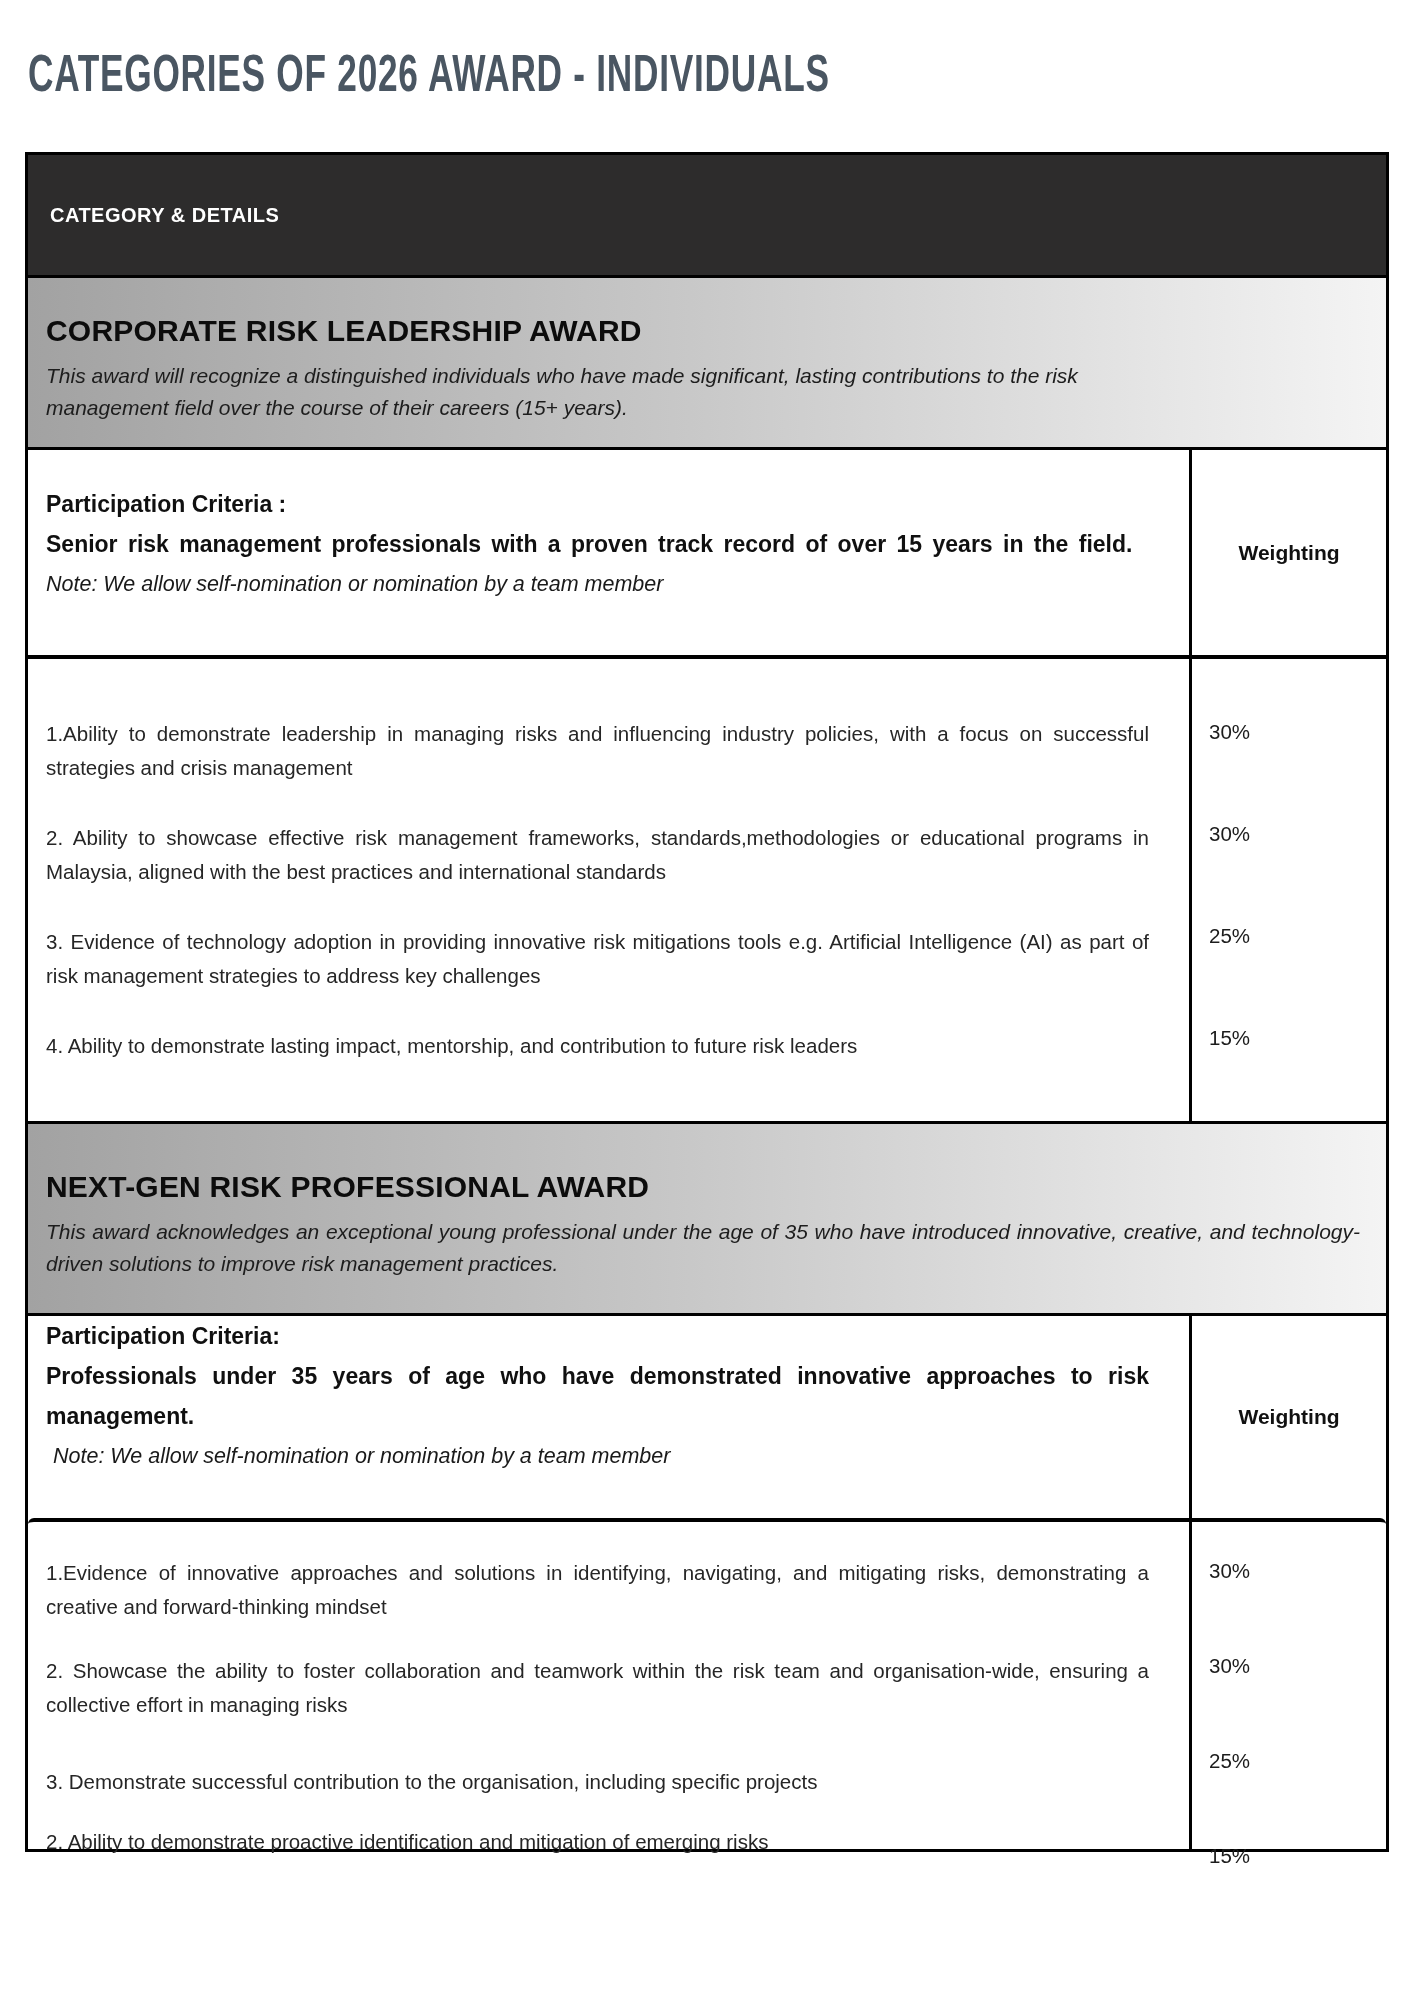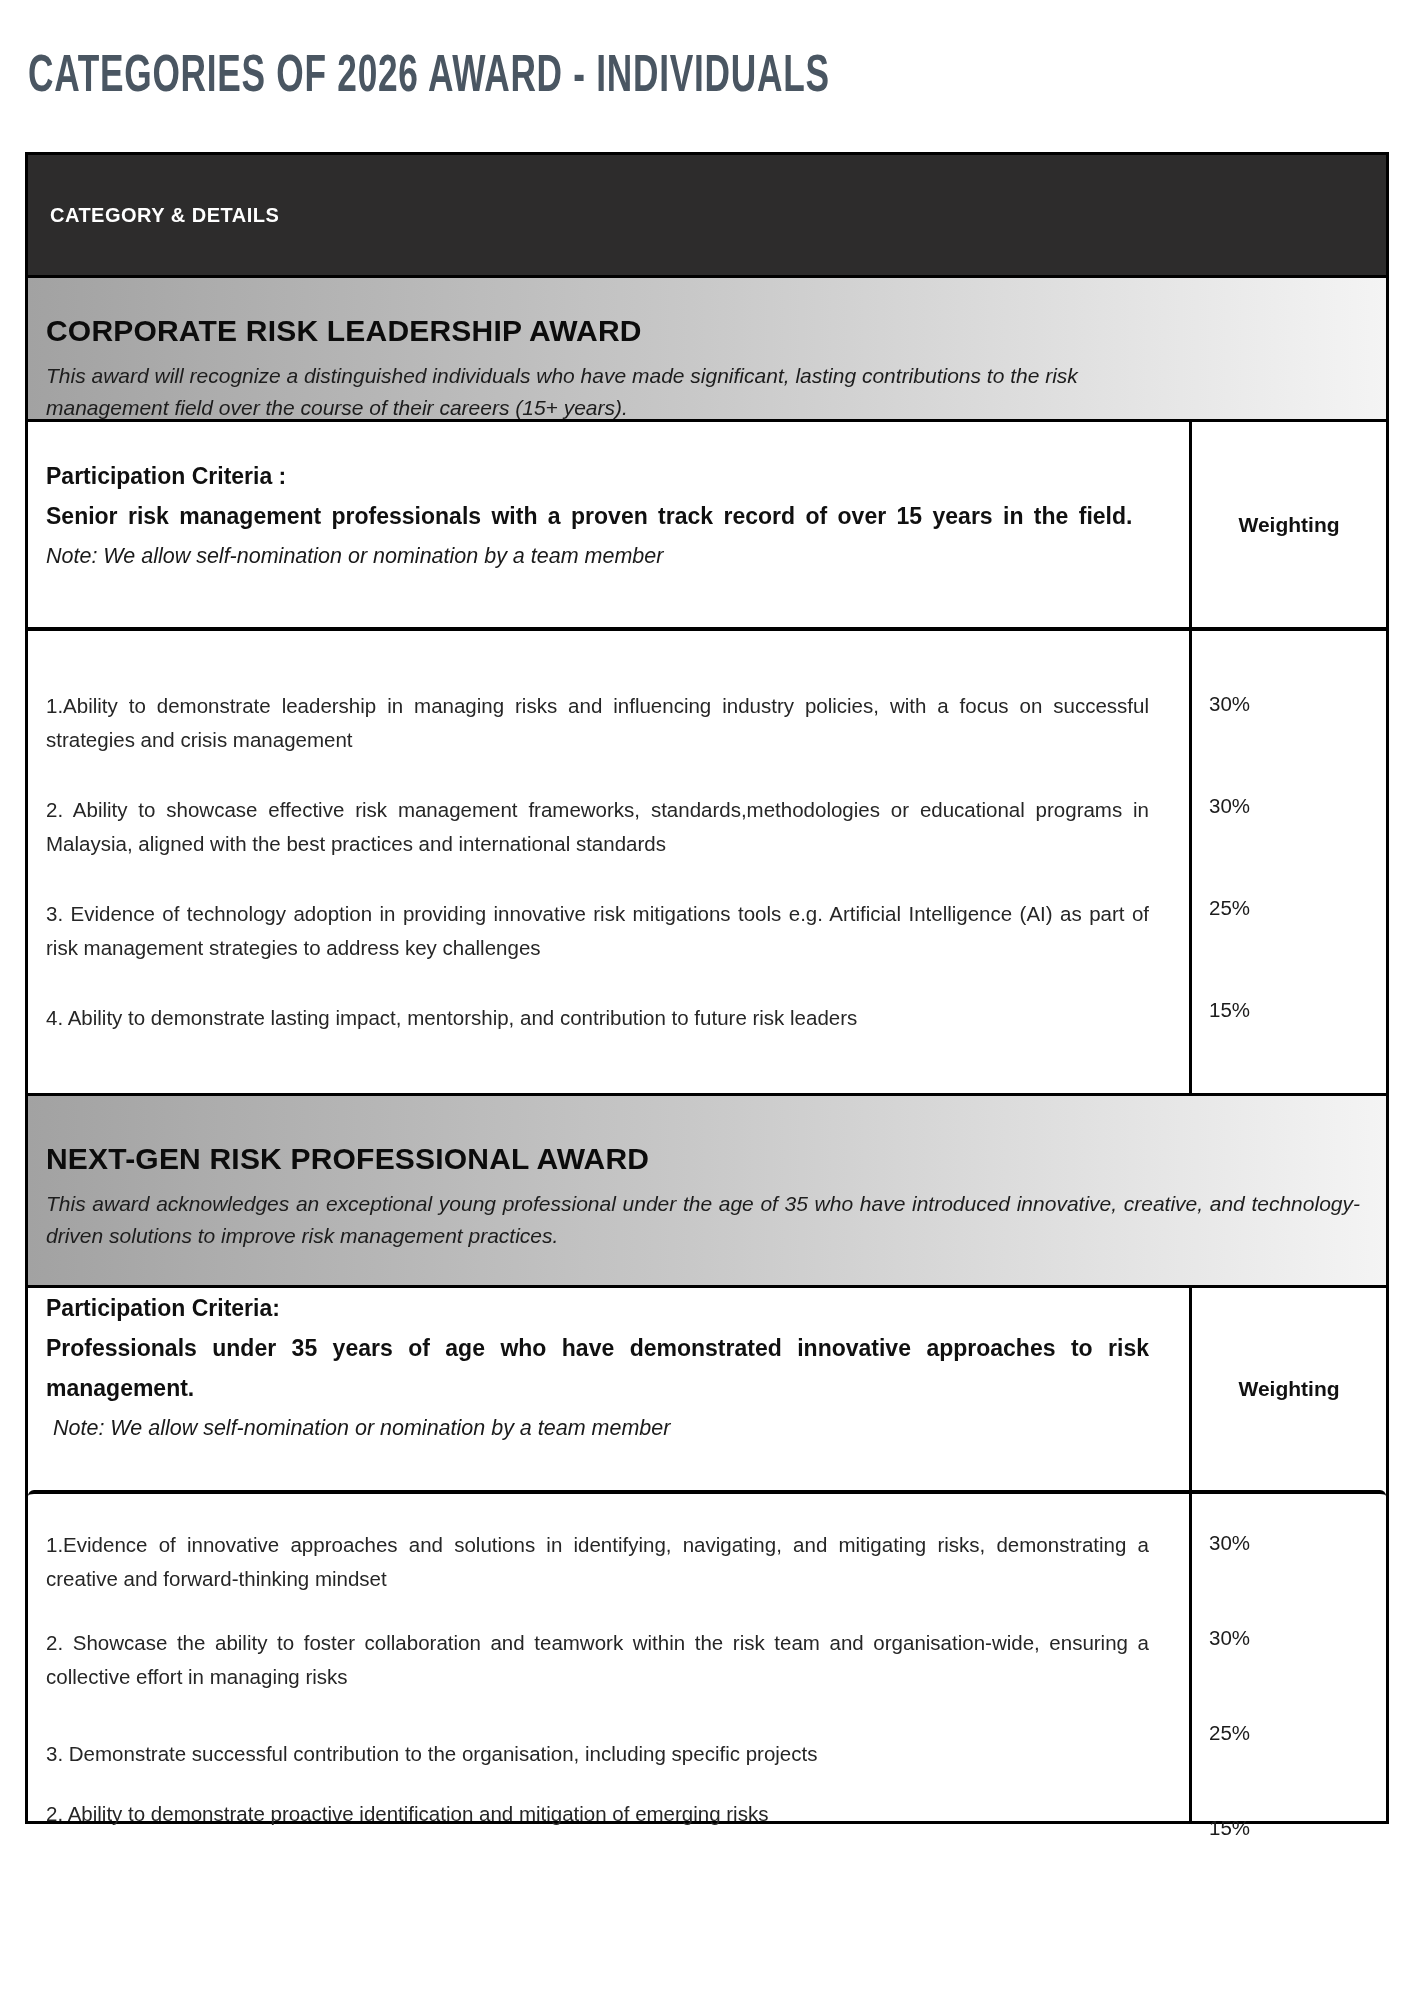--- a/index.html
+++ b/index.html
@@ -42,21 +42,21 @@
     padding-left: 22px;
     font-weight: 700;
     font-size: 20px;
     letter-spacing: 0.5px;
   }
   .band {
     border-top: 3px solid var(--border, #000);
     background: linear-gradient(90deg, var(--band-gradient-left, #a2a2a2) 0%, #c9c9c9 50%, var(--band-gradient-right, #f4f4f4) 100%);
     padding: 36px 26px 0 18px;
   }
-  .band-1 { height: 144px; }
+  .band-1 { height: 172px; }
   .band-2 { height: 192px; padding-top: 46px; }
   .award-title {
     font-size: 30px;
     font-weight: 700;
     color: #0c0c0c;
     letter-spacing: 0.2px;
     margin-bottom: 12px;
   }
   .award-desc {
     font-style: italic;

